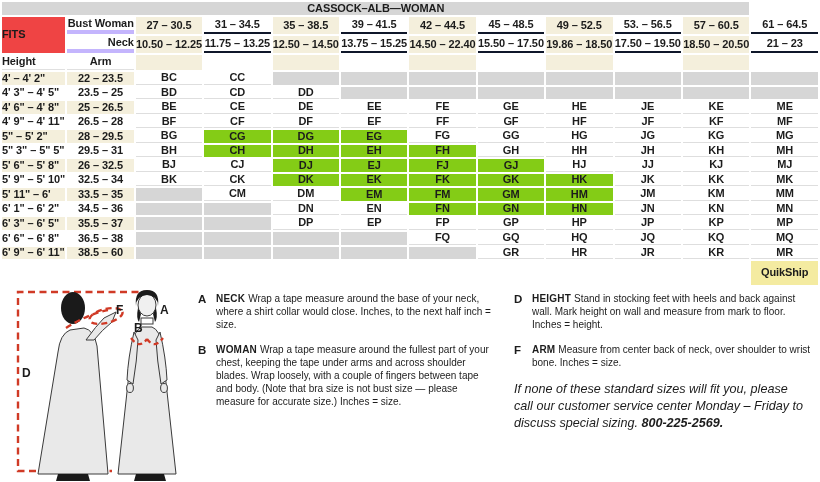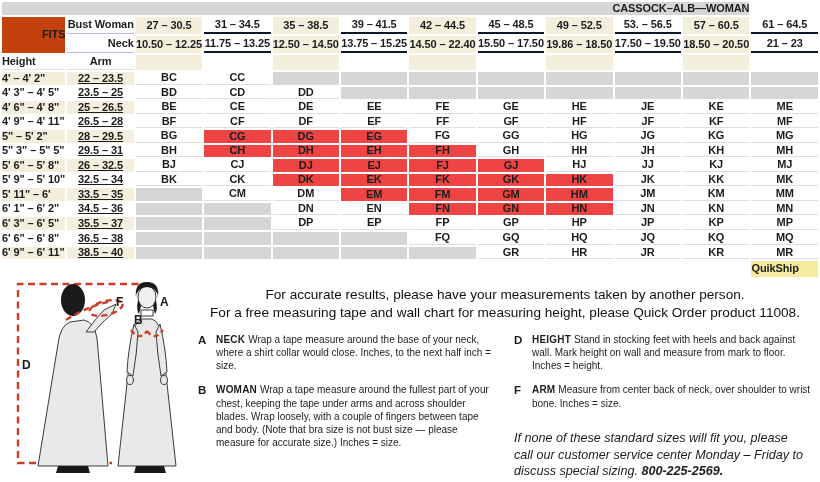--- a/index.html
+++ b/index.html
@@ -7,49 +7,49 @@
     width:820px;height:482px;overflow:hidden;background:#fff;color:#1c1c1c;
     font-family:"Liberation Sans","DejaVu Sans",sans-serif;
     -webkit-font-smoothing:antialiased;
   }
   
   table.sizes{border-collapse:separate;border-spacing:2px;table-layout:fixed;width:820px;}
   table.sizes td{
     font-size:11px;font-weight:bold;padding:0;line-height:1.05;
     white-space:nowrap;overflow:hidden;letter-spacing:-.1px;vertical-align:middle;
   }
-  td.titlebar{background:#d6d6d6;height:13px;text-align:right;padding:1px 0 1px 4px;font-size:11.5px;letter-spacing:.2px;}
+  td.titlebar{background:#d6d6d6;height:13px;text-align:center;padding:1px 0 1px 4px;font-size:11.5px;letter-spacing:.2px;}
   td.titlebar-end{background:#fff;}
-  td.fits{background:#c2410c;text-align:right;margin-left:20px;}
-  td.lbl-right{text-align:right;padding-right:5px;background:#fff;border-bottom:1px solid #c4b5fd;margin-top:20px;}
+  td.fits{background:#ef4444;text-align:left;margin-left:20px;}
+  td.lbl-right{text-align:right;padding-right:5px;background:#fff;border-bottom:4px solid #c4b5fd;margin-top:20px;}
   td.range{text-align:center;height:15px;background:#fff;border-bottom:2px solid #0f172a;}
   td.hdr-h{height:14px;background:#fff;text-align:left;padding-left:4px;border-bottom:1px solid #e0e0e0;}
   td.hdr-a{height:14px;background:#fff;text-align:center;border-bottom:1px solid #e0e0e0;}
   td.stripe{height:13px;background:#fff;}
   .cream{background:#f4efdc !important;border-bottom:none !important;}
   td.hcell{text-align:left;padding-left:4px;height:12px;background:#fff;}
-  td.acell{text-align:center;background:#fff;text-decoration:underline;}
+  td.acell{text-align:center;background:#fff;}
   td.size{text-align:center;background:#fff;border-bottom:1px solid #dedede;}
   td.size.empty{background:#d6d6d6;border-bottom:none;}
-  td.size.hl{background:#ef4444;border-bottom:none;margin-top:16px;}
-  td.qs{background:#f4eba1;text-align:left;height:16px;}
+  td.size.hl{background:#84cc16;border-bottom:none;margin-top:16px;}
+  td.qs{background:#f4eba1;text-align:center;height:24px;}
   td.qs-pad{background:#fff;}
   
   .bottom{display:flex;align-items:flex-start;height:199px;margin-top:1px;}
   .figure-wrap{width:196px;flex:0 0 196px;height:199px;}
   .content{flex:1;padding:4px 8px 0 2px;}
   .intro{ text-align:center;font-size:13.6px;line-height:1.28;color:#111;margin:2px 0 12px 0;}
   .cols{display:flex;gap:16px;}
   .col-a{width:300px;flex:0 0 300px;}
   .col-b{flex:1;}
   .instr{display:flex;margin-bottom:11px;}
   .instr .letter{width:18px;flex:0 0 18px;font-weight:bold;font-size:11.5px;line-height:1.32;}
   .instr .itext{flex:1;font-size:10px;line-height:1.32;}
   .instr .itext b{letter-spacing:.2px;}
-  .note{font-style:italic;font-size:12.6px;line-height:1.33;margin-top:20px;padding-right:6px;}
+  .note{font-style:italic;font-size:12.6px;line-height:1.33;margin-top:12px;padding-right:6px;}
   .note b{font-style:italic;}
 </style>
 </head>
 <body>
 
 <table class="sizes">
   <colgroup>
     <col style="width:63px">
       <col style="width:66px">
     <col span="10" style="width:66px">
@@ -265,21 +265,21 @@
         <td class="size empty"></td>
         <td class="size">FQ</td>
         <td class="size">GQ</td>
         <td class="size">HQ</td>
         <td class="size">JQ</td>
         <td class="size">KQ</td>
         <td class="size">MQ</td>
       </tr>
       <tr>
         <td class="hcell cream">6' 9" – 6' 11"</td>
-        <td class="acell cream">38.5 – 40</td>
+        <td class="acell cream">38.5 – 60</td>
         <td class="size empty"></td>
         <td class="size empty"></td>
         <td class="size empty"></td>
         <td class="size empty"></td>
         <td class="size empty"></td>
         <td class="size">GR</td>
         <td class="size">HR</td>
         <td class="size">JR</td>
         <td class="size">KR</td>
         <td class="size">MR</td>
@@ -327,24 +327,20 @@
       <g font-family="Liberation Sans, DejaVu Sans, sans-serif" font-size="12" font-weight="bold" fill="#1c1c1c">
         <text x="22" y="89">D</text>
         <text x="116" y="26">F</text>
         <text x="160" y="26">A</text>
         <text x="134" y="44">B</text>
       </g>
     </svg>
   </div>
 
   <div class="content">
-    <div class="intro">
-      <div>For accurate results, please have your measurements taken by another person.</div>
-      <div>For a free measuring tape and wall chart for measuring height, please Quick Order product 11008.</div>
-    </div>
     <div class="cols">
       <div class="col-a">
         <div class="instr">
           <span class="letter">A</span>
           <div class="itext"><b>NECK </b>Wrap a tape measure around the base of your neck, where a shirt collar would close. Inches, to the next half inch = size.</div>
         </div>
         <div class="instr">
           <span class="letter">B</span>
           <div class="itext"><b>WOMAN </b>Wrap a tape measure around the fullest part of your chest, keeping the tape under arms and across shoulder blades. Wrap loosely, with a couple of fingers between tape and body. (Note that bra size is not bust size — please measure for accurate size.) Inches = size.</div>
         </div>

